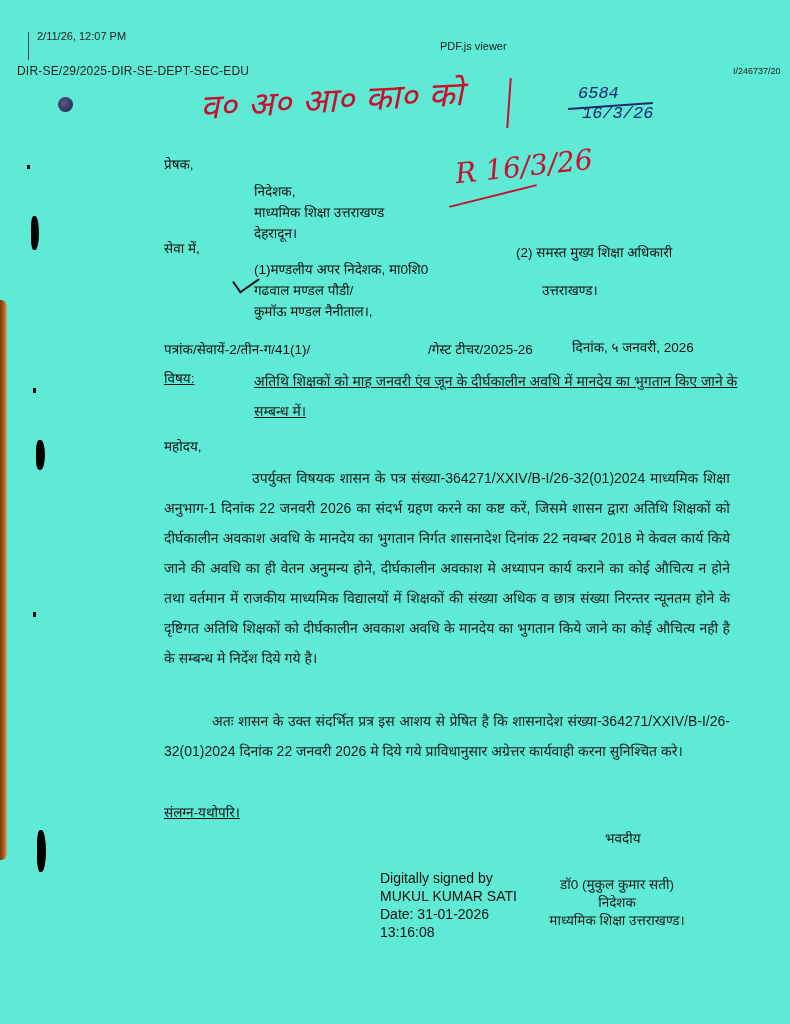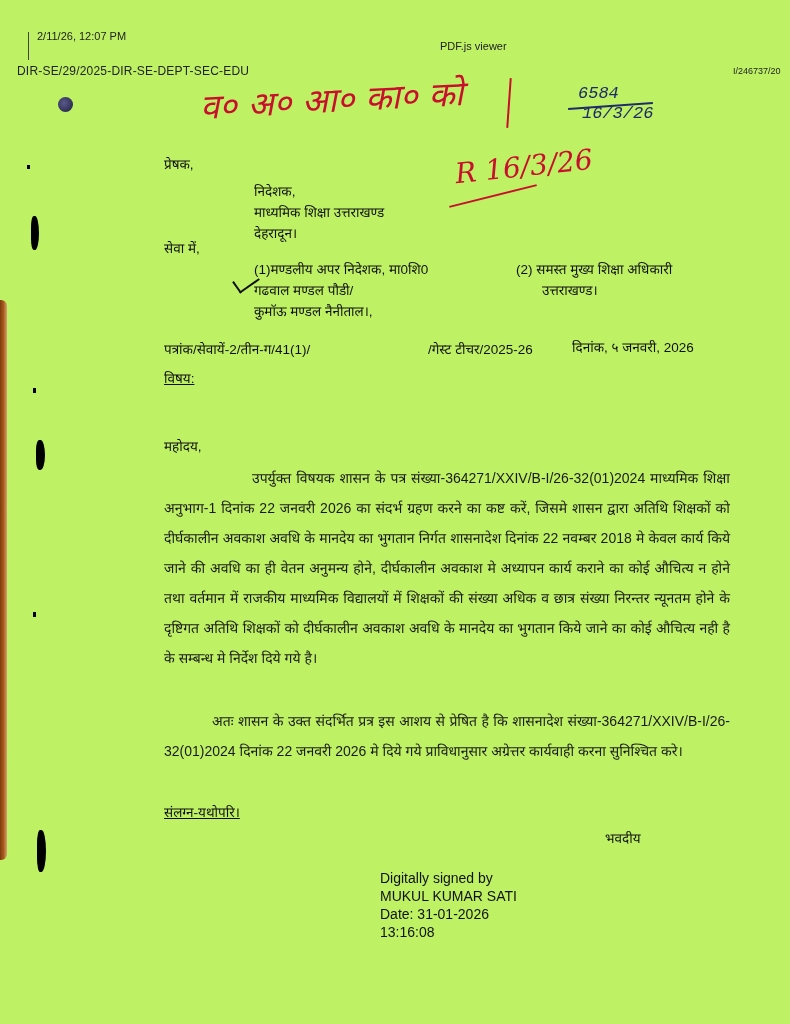--- a/index.html
+++ b/index.html
@@ -2,21 +2,21 @@
 <html><head>
   <meta charset="utf-8">
   <style>
     html, body { margin: 0; padding: 0; }
     body {
       width: 790px; height: 1024px; position: relative; overflow: hidden;
       background: #ffffff;
       font-family: "Liberation Sans", "DejaVu Sans", sans-serif;
       color: #1a1a1a;
     }
-    .page { position: absolute; left: 0; top: 0; width: 790px; height: 1024px; background: #bef264; }
+    .page { position: absolute; left: 0; top: 0; width: 790px; height: 1024px; background: #5eead4; }
     .wood {
       position: absolute; left: 0; top: 300px; width: 7px; height: 560px;
       background: linear-gradient(90deg, #7a3b0e 0%, #a85a1c 50%, #d7a070 100%);
       border-radius: 0 6px 6px 0;
     }
     .abs { position: absolute; white-space: nowrap; }
     .hdr-ts { left: 37px; top: 30px; font-size: 11px; color: #222; }
     .hdr-tick { left: 28px; top: 32px; width: 1px; height: 28px; background: #444; }
     .hdr-title { left: 440px; top: 40px; font-size: 11px; color: #222; }
     .hdr-ref { left: 17px; top: 64px; font-size: 12px; color: #222; letter-spacing: 0.2px; }
@@ -66,46 +66,52 @@
   <div class="abs txt" style="left:164px; top:158px;">प्रेषक,</div>
   <div class="abs txt" style="left:254px; top:185px;">निदेशक,</div>
   <div class="abs txt" style="left:254px; top:206px;">माध्यमिक शिक्षा उत्तराखण्ड</div>
   <div class="abs txt" style="left:254px; top:227px;">देहरादून।</div>
 
   <div class="abs txt" style="left:164px; top:242px;">सेवा में,</div>
   <div class="abs txt" style="left:254px; top:263px;">(1)मण्डलीय अपर निदेशक, मा0शि0</div>
   <div class="abs txt" style="left:254px; top:284px;">गढवाल मण्डल पौडी/</div>
   <div class="abs txt" style="left:254px; top:305px;">कुमॉऊ मण्डल नैनीताल।,</div>
   <div class="abs check"></div>
-  <div class="abs txt" style="left:516px; top:263px;text-align:right;">(2) समस्त मुख्य शिक्षा अधिकारी</div>
+  <div class="abs txt" style="left:516px; top:246px;text-align:right;">(2) समस्त मुख्य शिक्षा अधिकारी</div>
   <div class="abs txt" style="left:542px; top:284px;">उत्तराखण्ड।</div>
 
   <div class="abs txt" style="left:164px; top:343px;">पत्रांक/सेवायें-2/तीन-ग/41(1)/</div>
   <div class="abs txt" style="left:428px; top:343px;">/गेस्ट टीचर/2025-26</div>
   <div class="abs txt" style="left:572px; top:341px;">दिनांक, ५ जनवरी,  2026</div>
 
   <div class="abs txt subject-label">विषय:</div>
+  <div class="abs subject">अतिथि शिक्षकों को माह जनवरी एंव जून के दीर्घकालीन अवधि में मानदेय का भुगतान किए जाने के सम्बन्ध में।</div>
 
   <div class="abs txt" style="left:164px; top:440px;">महोदय,</div>
 
   <div class="abs para" style="top:463px;"><span class="indent"></span><span>उपर्युक्त विषयक शासन के पत्र संख्या-364271/XXIV/B-I/26-32(01)2024 माध्यमिक शिक्षा अनुभाग-1 दिनांक 22 जनवरी 2026 का संदर्भ ग्रहण करने का कष्ट करें, जिसमे शासन द्वारा अतिथि शिक्षकों को दीर्घकालीन अवकाश अवधि के मानदेय का भुगतान निर्गत शासनादेश दिनांक 22 नवम्बर 2018 मे केवल कार्य किये जाने की अवधि का ही वेतन अनुमन्य होने, दीर्घकालीन अवकाश मे अध्यापन कार्य कराने का कोई औचित्य न होने तथा वर्तमान में राजकीय माध्यमिक विद्यालयों में शिक्षकों की संख्या अधिक व छात्र संख्या निरन्तर न्यूनतम होने के दृष्टिगत अतिथि शिक्षकों को दीर्घकालीन अवकाश अवधि के मानदेय का भुगतान किये जाने का कोई औचित्य नही है के सम्बन्ध मे निर्देश दिये गये है।</span></div>
 
   <div class="abs para" style="top:706px;"><span class="indent" style="width:48px"></span><span>अतः शासन के उक्त संदर्भित प्रत्र इस आशय से प्रेषित है कि शासनादेश संख्या-364271/XXIV/B-I/26-32(01)2024 दिनांक 22 जनवरी 2026 मे दिये गये प्राविधानुसार अग्रेत्तर कार्यवाही करना सुनिश्चित करे।</span></div>
 
   <div class="abs txt" style="left:164px; top:806px; text-decoration: underline;">संलग्न-यथोपरि।</div>
 
   <div class="abs txt" style="left:605px; top:832px;">भवदीय</div>
 
   <div class="abs sig-digital">
     <div>Digitally signed by</div>
     <div>MUKUL KUMAR SATI</div>
     <div>Date: 31-01-2026</div>
     <div>13:16:08</div>
   </div>
 
+  <div class="abs sig-name">
+    <div>डॉ0 (मुकुल कुमार सती)</div>
+    <div>निदेशक</div>
+    <div>माध्यमिक शिक्षा उत्तराखण्ड।</div>
+  </div>
 
   <div class="blot" style="left:27px; top:165px; width:3px; height:4px;"></div>
   <div class="blot" style="left:31px; top:216px; width:8px; height:34px; border-radius:40% 60% 60% 40%;"></div>
   <div class="blot" style="left:33px; top:388px; width:3px; height:5px;"></div>
   <div class="blot" style="left:36px; top:440px; width:9px; height:30px; border-radius:40% 60% 60% 40%;"></div>
   <div class="blot" style="left:33px; top:612px; width:3px; height:5px;"></div>
   <div class="blot" style="left:37px; top:830px; width:9px; height:42px; border-radius:40% 60% 60% 40%;"></div>
 
 </div>
 

